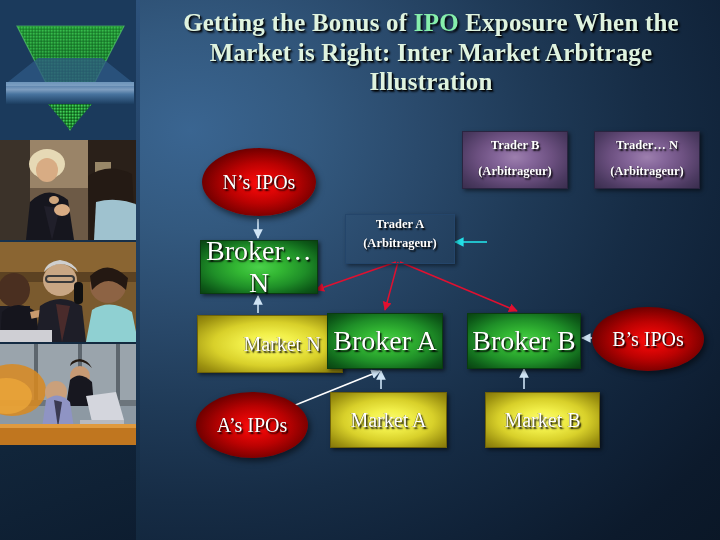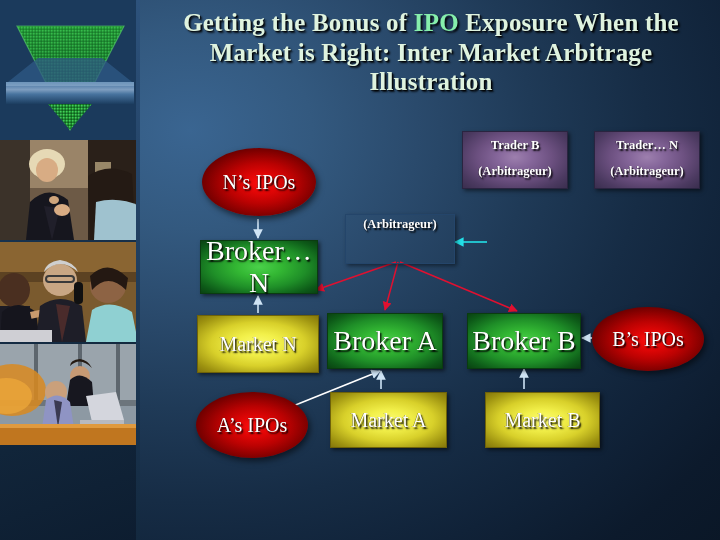--- a/index.html
+++ b/index.html
@@ -244,29 +244,30 @@
   </svg>
 
   <div class="node ell-red" style="left:202px;top:148px;width:114px;height:68px;">
     <span class="lbl">N’s IPOs</span>
   </div>
 
   <div class="node box-green" style="left:200px;top:240px;width:116px;height:52px;">
     <span class="lbl">Broker…N</span>
   </div>
 
-  <div class="node box-yellow" style="left:197px;top:315px;width:120px;height:56px;">
+  <div class="node box-yellow" style="left:197px;top:315px;width:120px;height:56px;padding-left:24px;">
     <span class="lbl">Market N</span>
   </div>
 
   <div class="node ell-red" style="left:196px;top:392px;width:112px;height:66px;">
     <span class="lbl">A’s IPOs</span>
   </div>
 
   <div class="node box-lblue" style="left:345px;top:214px;width:108px;height:48px;flex-direction:column;color:#ffffff;">
+    <span class="lbl">Trader A</span>
     <span class="lbl">(Arbitrageur)</span>
   </div>
 
   <div class="node box-green" style="left:327px;top:313px;width:114px;height:54px;">
     <span class="lbl">Broker A</span>
   </div>
 
   <div class="node box-yellow" style="left:330px;top:392px;width:115px;height:54px;">
     <span class="lbl">Market A</span>
   </div>

